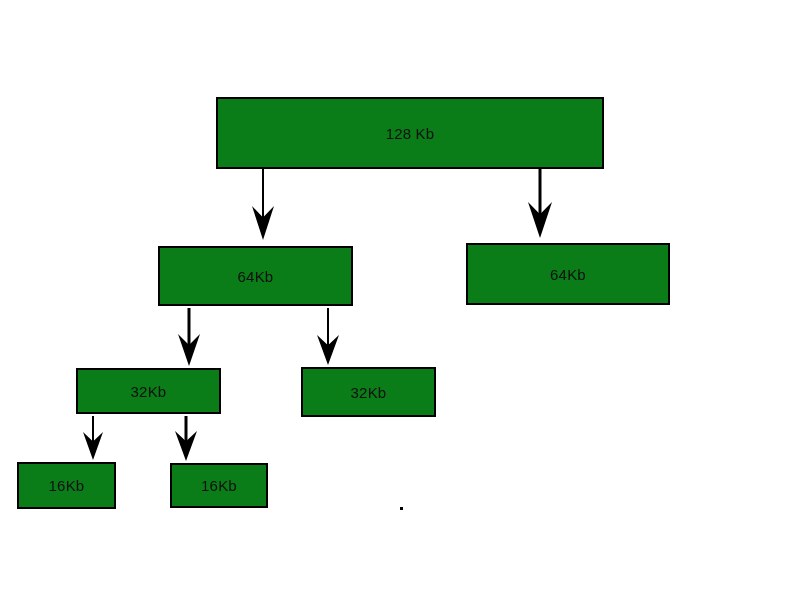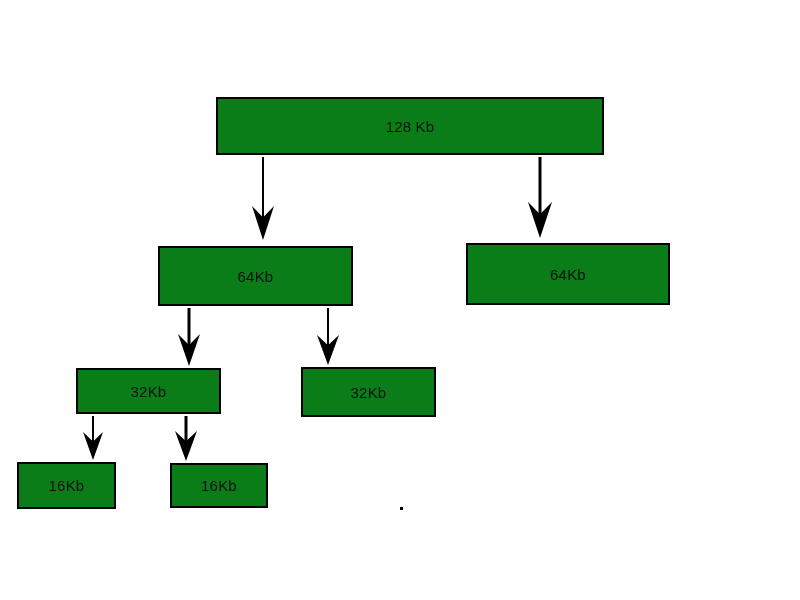--- a/index.html
+++ b/index.html
@@ -78,21 +78,21 @@
         <line x1="93" y1="416" x2="93" y2="447.4" stroke="#000000" stroke-width="2"></line>
         <path d="M 93 460 L 83 432 L 93 441.52 L 103 432 Z" fill="#000000"></path>
       </g>
       <g>
         <line x1="186" y1="416" x2="186" y2="447.5" stroke="#000000" stroke-width="3"></line>
         <path d="M 186 461 L 175 431 L 186 441.2 L 197 431 Z" fill="#000000"></path>
       </g>
     </svg>
 
   <div id="node-layer">
-      <div class="node-box" style="left: 216px; top: 97px; width: 388px; height: 58px; background: rgb(10, 125, 24); border-color: rgb(0, 0, 0); color: rgb(16, 16, 16);">
+      <div class="node-box" style="left: 216px; top: 97px; width: 388px; height: 72px; background: rgb(10, 125, 24); border-color: rgb(0, 0, 0); color: rgb(16, 16, 16);">
         <span class="node-label">128 Kb</span>
       </div>
       <div class="node-box" style="left: 158px; top: 246px; width: 195px; height: 60px; background: rgb(10, 125, 24); border-color: rgb(0, 0, 0); color: rgb(16, 16, 16);">
         <span class="node-label">64Kb</span>
       </div>
       <div class="node-box" style="left: 466px; top: 243px; width: 204px; height: 62px; background: rgb(10, 125, 24); border-color: rgb(0, 0, 0); color: rgb(16, 16, 16);">
         <span class="node-label">64Kb</span>
       </div>
       <div class="node-box" style="left: 76px; top: 368px; width: 145px; height: 46px; background: rgb(10, 125, 24); border-color: rgb(0, 0, 0); color: rgb(16, 16, 16);">
         <span class="node-label">32Kb</span>

